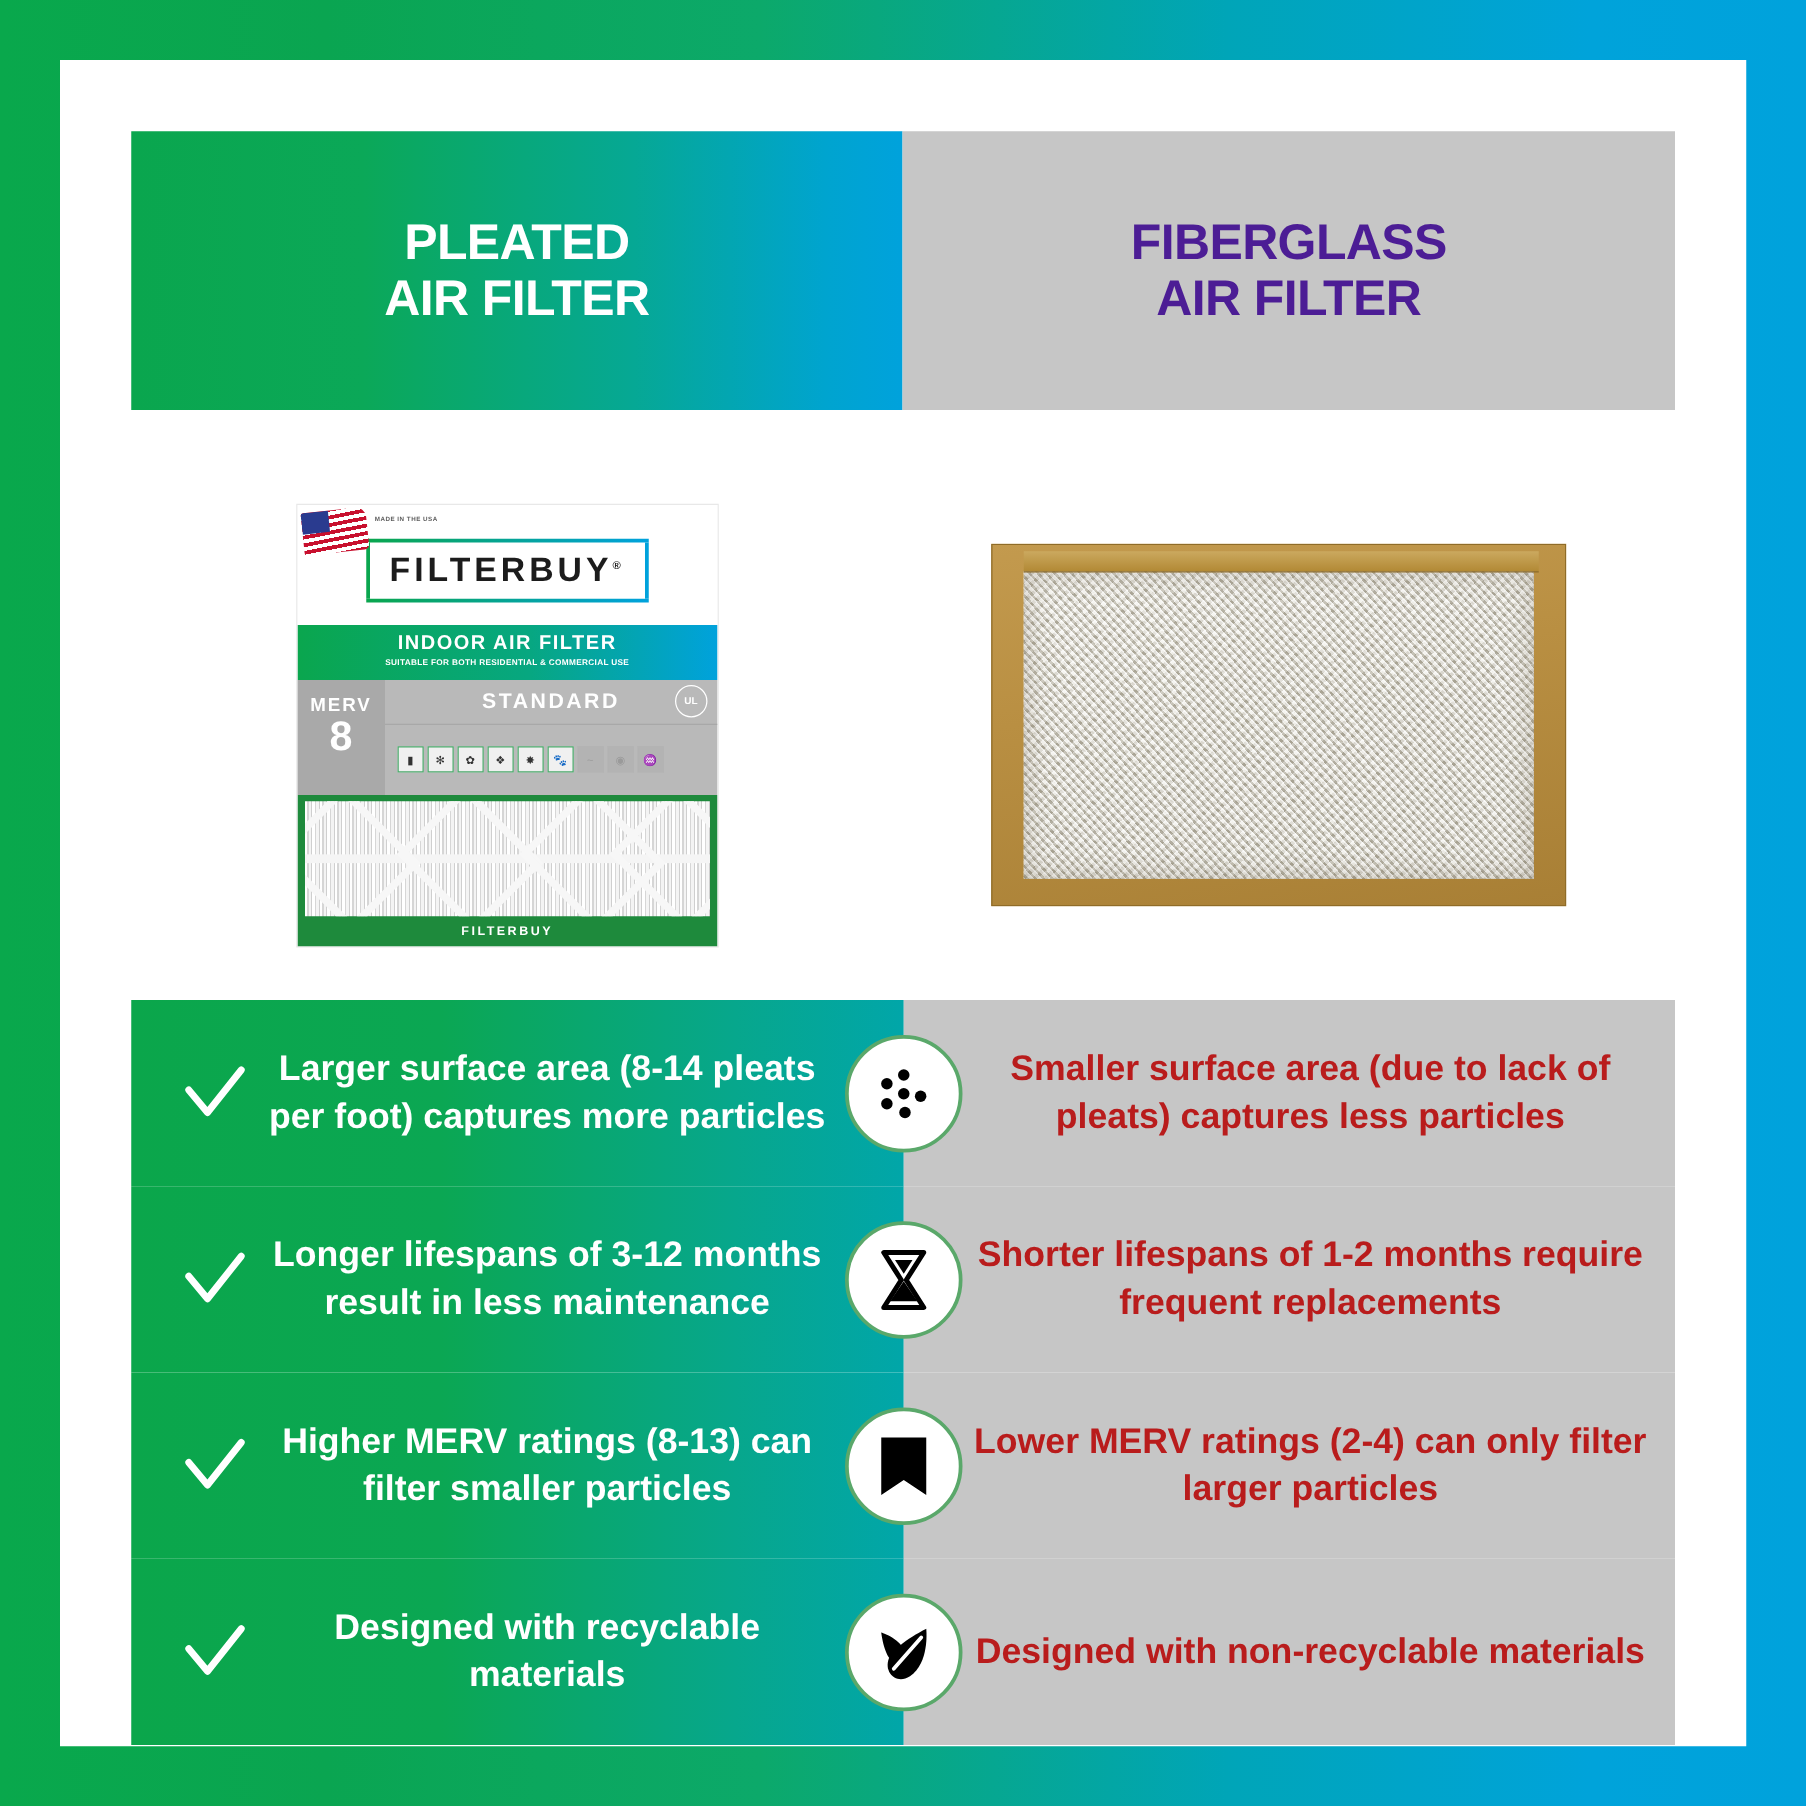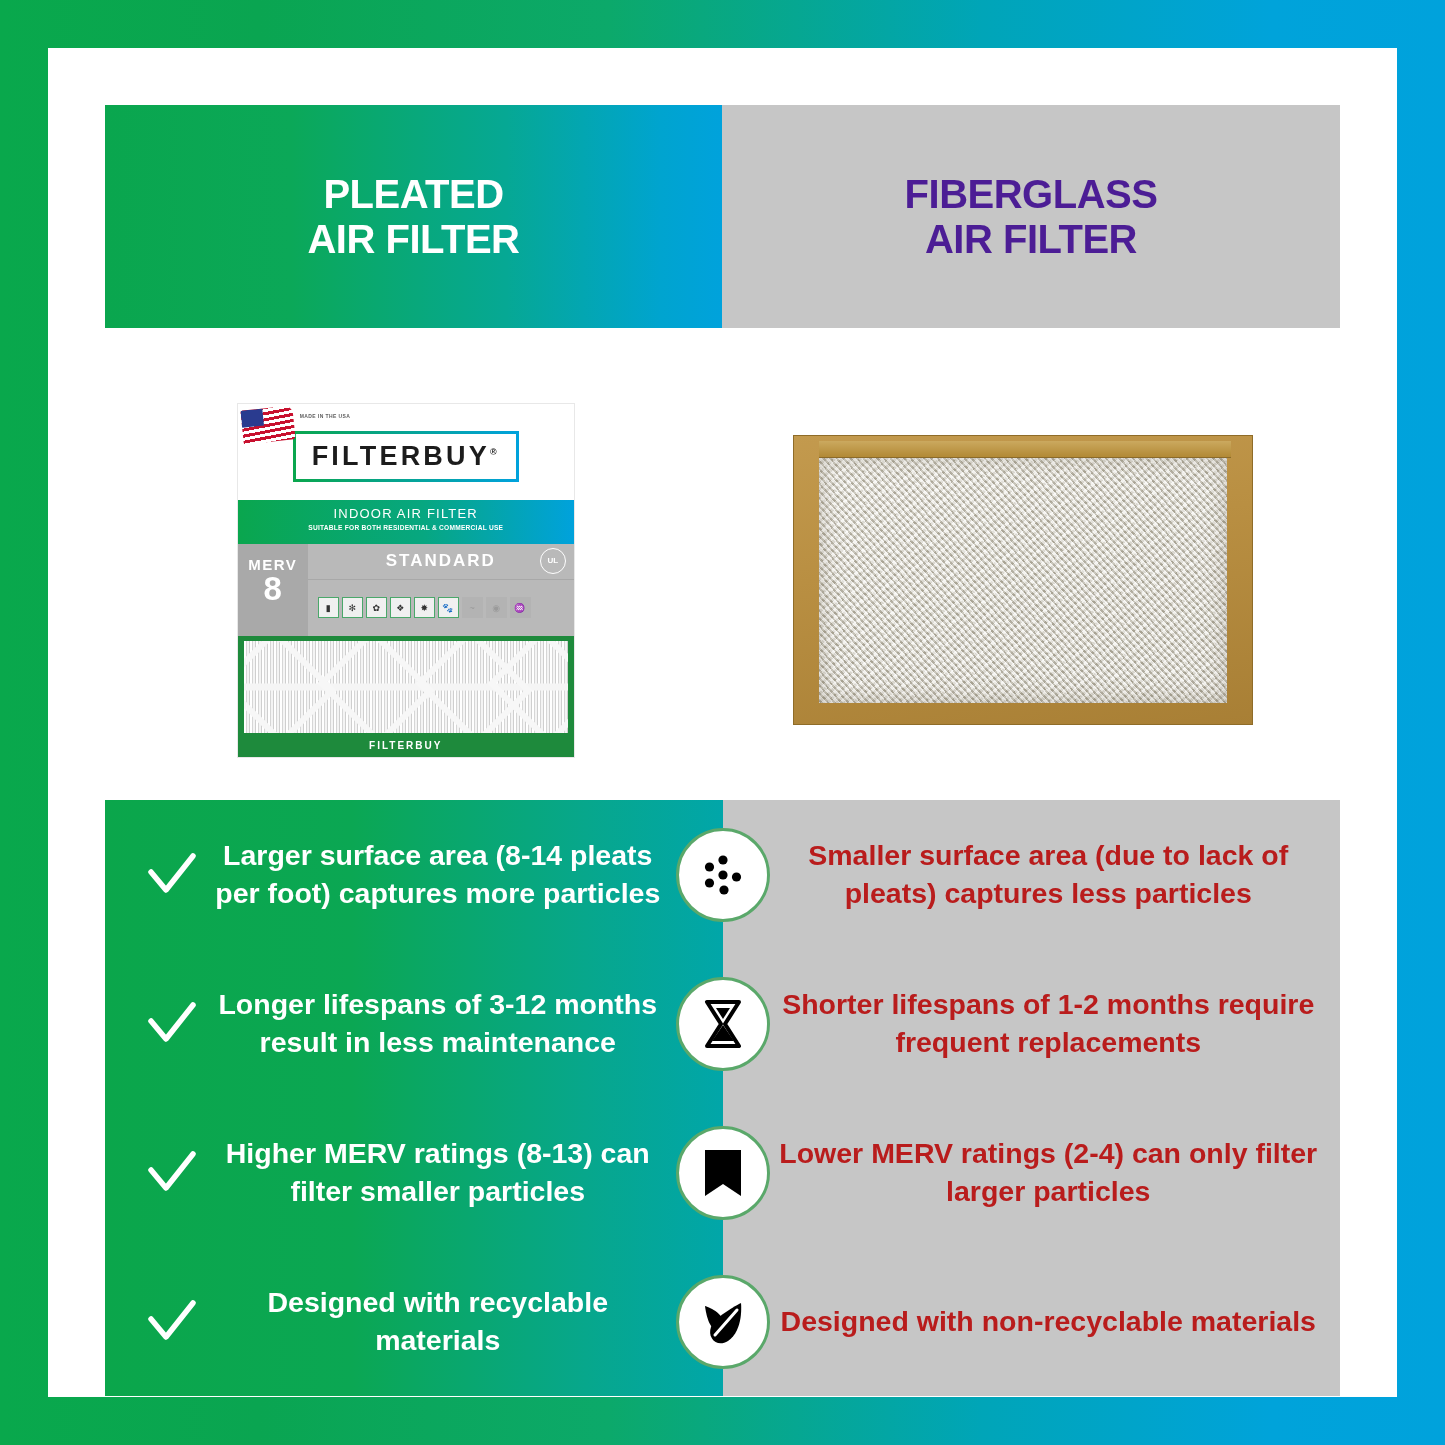--- a/index.html
+++ b/index.html
@@ -144,21 +144,21 @@
   .pkg-brand sup { font-size: 9px; vertical-align: super; }
 
   .pkg-bandgreen {
     height: 44px;
     background: linear-gradient(90deg, #0aa64e 0%, #07a780 55%, #00a2dc 100%);
     color: #fff;
     text-align: center;
     padding-top: 6px;
   }
   .pkg-bandgreen .l1 {
-    font-size: 13px; font-weight: normal; letter-spacing: 1.2px;
+    font-size: 16px; font-weight: bold; letter-spacing: 1.2px;
   }
   .pkg-bandgreen .l2 {
     font-size: 6.6px; font-weight: bold; letter-spacing: 0.25px; margin-top: 3px;
   }
 
   .pkg-grey {
     position: relative;
     height: 92px;
     background: #b9b9b9;
     display: flex;

